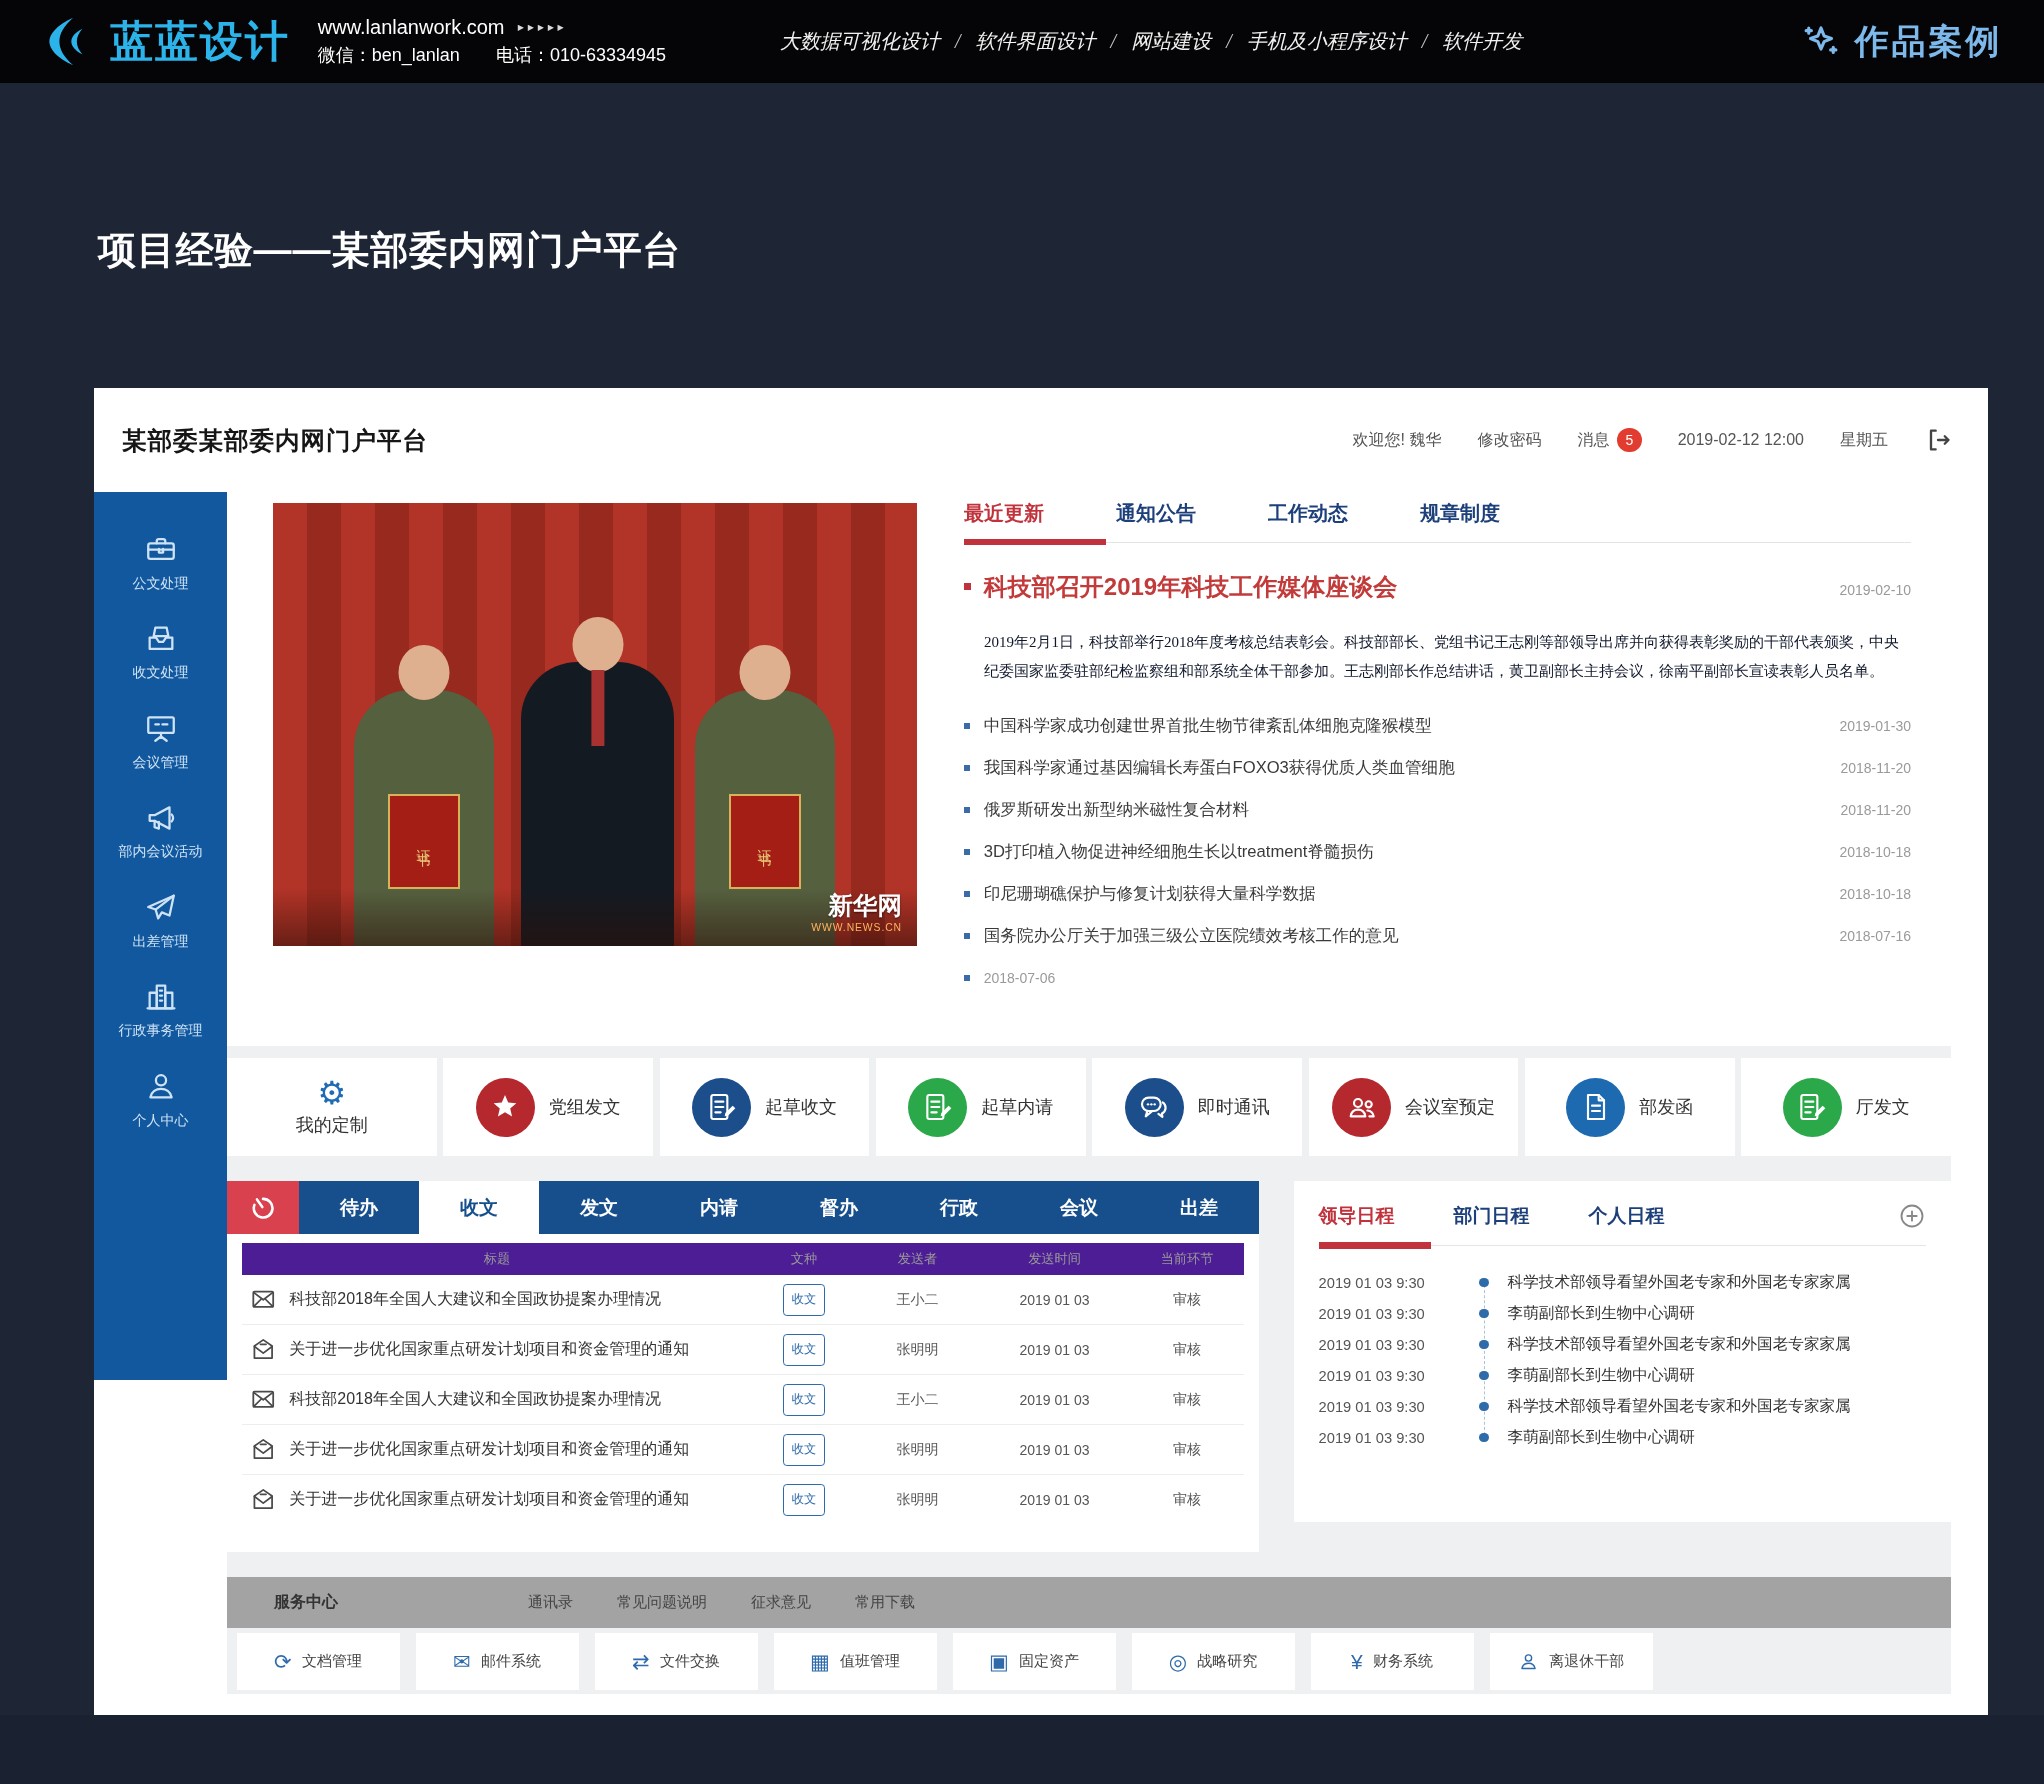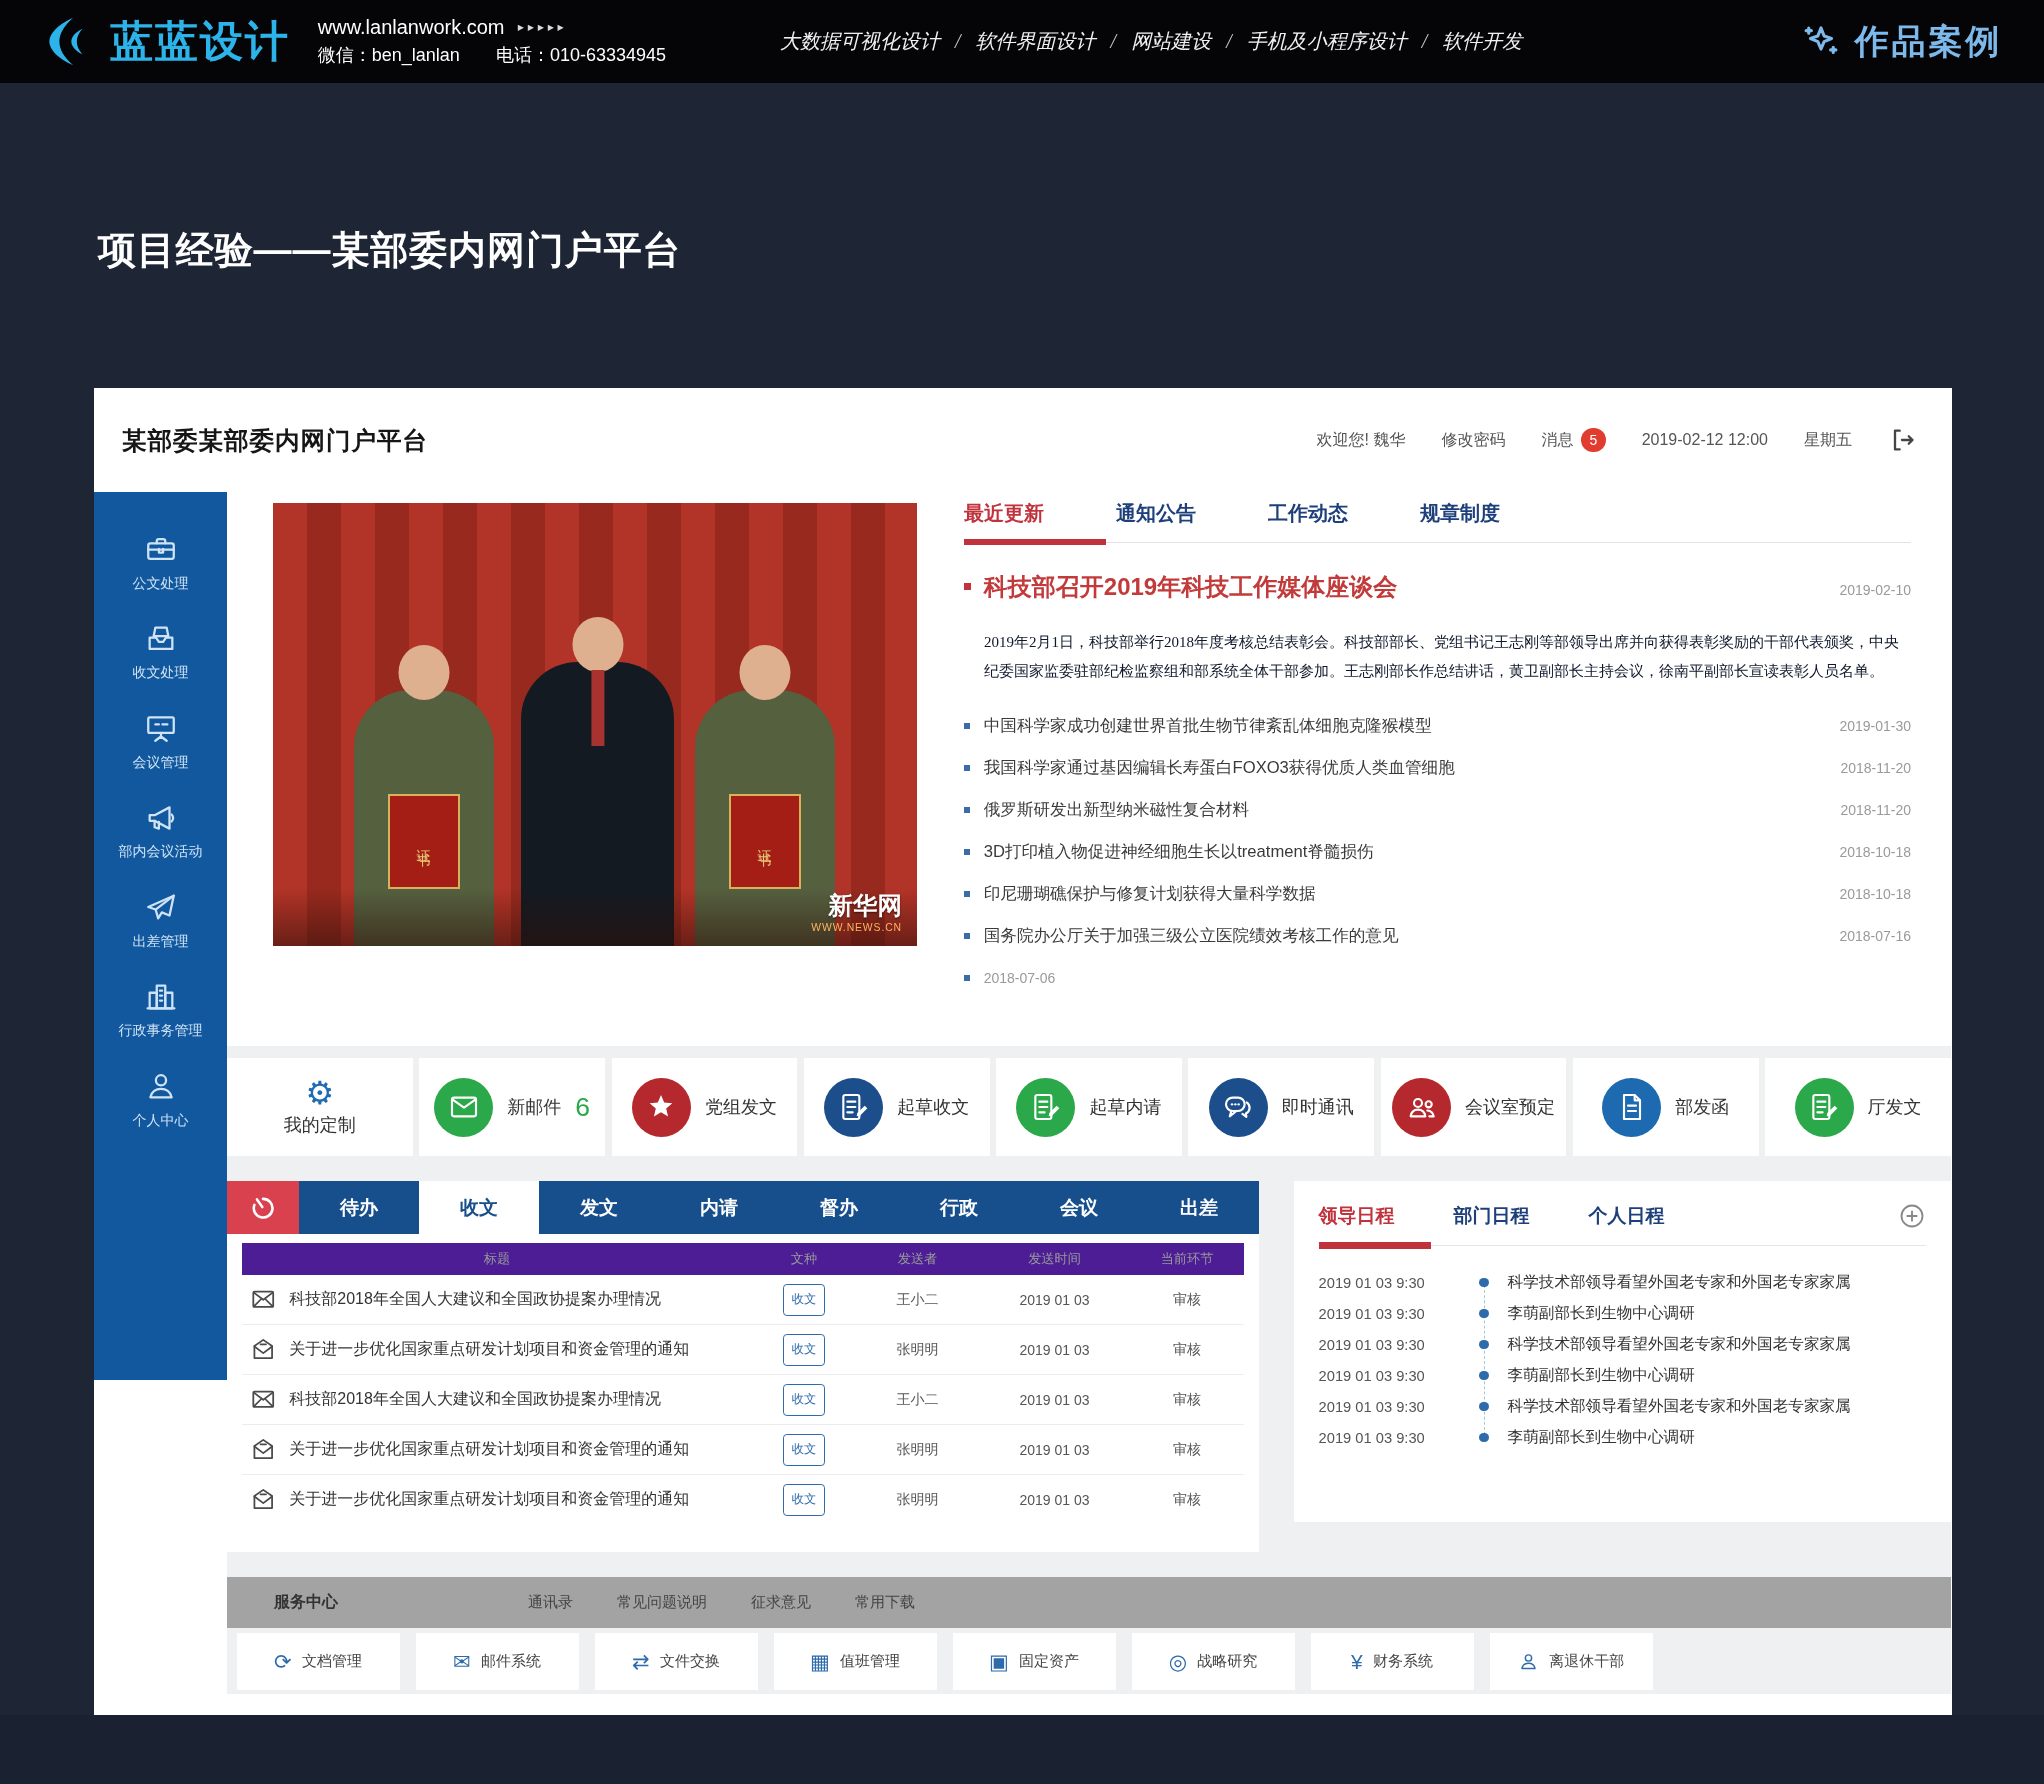--- a/index.html
+++ b/index.html
@@ -17,21 +17,21 @@
   .site-contact{display:flex;gap:36px;color:#fff;font-size:18px;}
   .site-nav{margin-left:114px;display:flex;align-items:center;gap:15px;color:#f1f1f1;
             font-style:italic;font-size:20px;font-family:"Liberation Serif",serif;white-space:nowrap;}
   .nav-sep{color:#c9c9c9;}
   .cases{margin-left:auto;display:flex;align-items:center;gap:13.2px;color:#7db9ea;}
   .cases-icon{width:42px;height:42px;}
   .cases-label{font-size:34px;font-weight:bold;letter-spacing:2.8px;}
   
   .page-title{position:absolute;left:98px;top:225px;color:#fff;font-size:38px;font-weight:bold;letter-spacing:0.9px;}
   
-  .card{position:absolute;left:94px;top:388px;width:1858px;height:1327px;background:#fff;}
+  .card{position:absolute;left:94px;top:388px;width:1858px;height:1327px;background:#fff;padding-left:36px;}
   .card-header{position:absolute;top:0;left:0;right:0;height:104px;display:flex;align-items:center;
                padding:0 36px 0 28px;box-sizing:border-box;}
   .card-title{font-size:24.6px;font-weight:bold;color:#161616;letter-spacing:0.9px;}
   .topbar{margin-left:auto;display:flex;align-items:center;gap:36px;color:#555;font-size:16px;}
   .topbar-item{display:flex;align-items:center;}
   .msg-badge{display:inline-flex;width:24.6px;height:24.6px;border-radius:50%;background:#e23b30;color:#fff;
              align-items:center;justify-content:center;font-size:14px;margin-left:7.6px;}
   .logout{width:28px;height:28px;color:#444;}
   
   .sidebar{position:absolute;left:0;top:104px;width:133px;height:888px;background:#11589f;
@@ -342,30 +342,20 @@
           </div>
         </div>
       </div>
 
       <div class="quick-row">
         <div class="quick-card col">
           <span class="gear-glyph">⚙</span>
           <span class="quick-label">我的定制</span>
         </div>
         <div class="quick-card">
-          <span class="qc-circle qc-green">
-              <svg class="icon-svg" viewBox="0 0 24 24">
-                <rect x="3" y="5" width="18" height="14" rx="1.5"></rect>
-                <path d="M3.5 6.5 12 12.5 20.5 6.5"></path>
-              </svg>
-            </span>
-          <span class="quick-label">新邮件</span>
-          <span class="quick-count">6</span>
-        </div>
-        <div class="quick-card">
           <span class="qc-circle qc-red">
               <svg viewBox="0 0 24 24">
                 <path fill="#fff" d="M12 3l2.4 5.6 6.1.5-4.6 4 1.4 6-5.3-3.2L6.7 19.1l1.4-6-4.6-4 6.1-.5z"></path>
               </svg>
             </span>
           <span class="quick-label">党组发文</span>
         </div>
         <div class="quick-card">
           <span class="qc-circle qc-navy">
               <svg class="icon-svg" viewBox="0 0 24 24">

